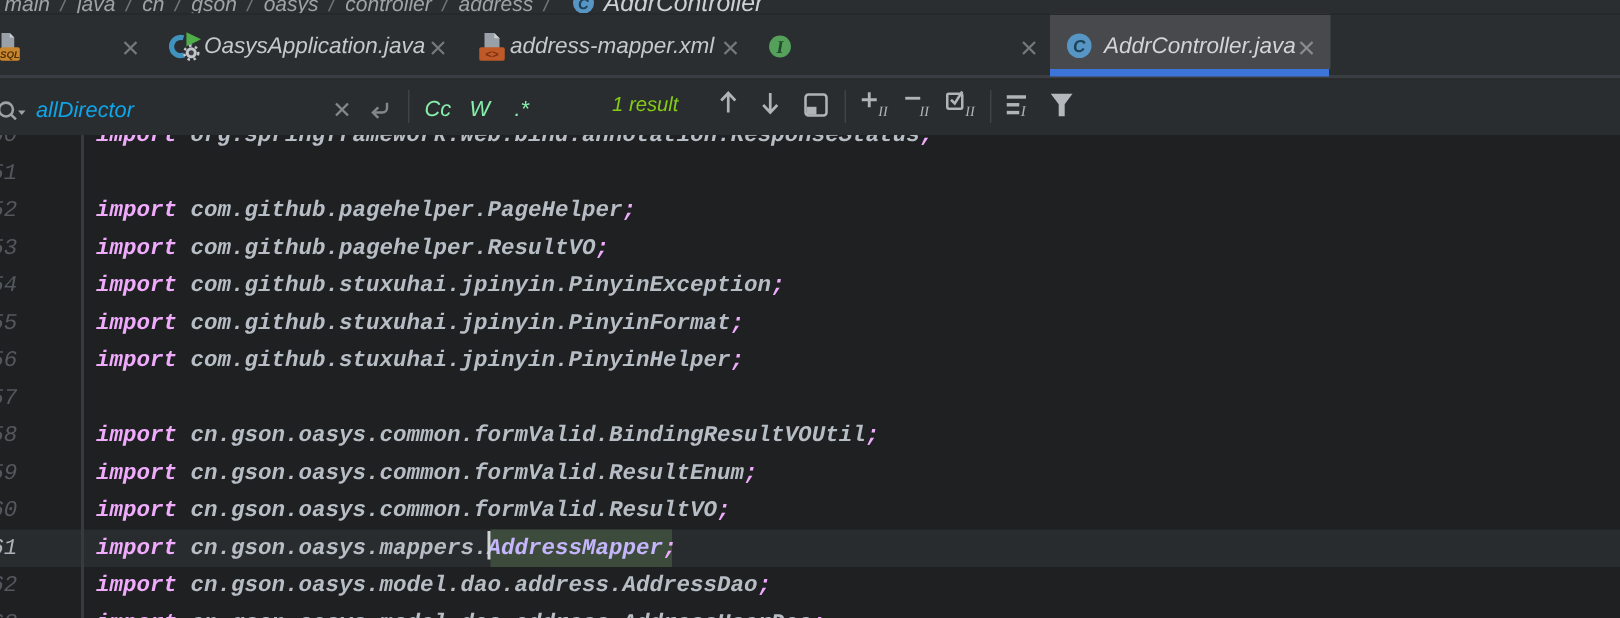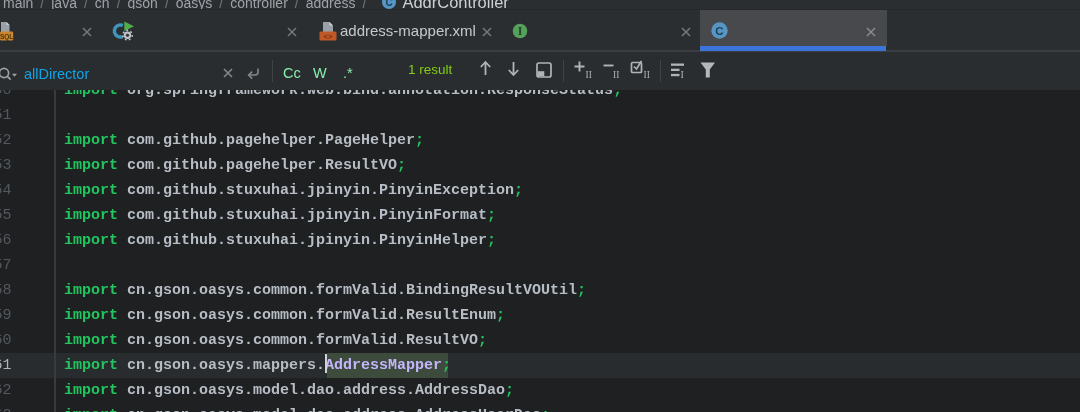--- a/index.html
+++ b/index.html
@@ -1,15 +1,15 @@
 <!DOCTYPE html>
 <html><head><meta charset="utf-8">
 <style>
   html,body{margin:0;padding:0;background:#1e2022;}
-  #root{position:relative;width:1080px;height:412px;overflow:hidden;background:#1e2022;font-family:"Liberation Sans",sans-serif;}
+  #root{position:relative;width:1080px;height:412px;overflow:hidden;background:#1e2022;font-family:"Liberation Sans",sans-serif;font-style:italic;}
   .abs{position:absolute;}
   
   #crumb{left:0;top:0;width:1080px;height:9px;background:#2b2e31;overflow:hidden;}
   #crumbtxt{left:3px;top:-8px;font-size:14px;color:#9ea3a8;white-space:nowrap;line-height:20px;}
   .sep{color:#70757a;margin:0 7px;}
   .crumbcur{color:#ccd0d4;}
   
   #tabbar{left:0;top:9px;width:1080px;height:44px;background:#2b2e31;}
   #activetab{left:700px;top:0;width:187px;height:37px;background:#47494c;}
   #underline{left:700px;top:36.5px;width:186px;height:5.5px;background:#3d74d9;}
@@ -19,21 +19,21 @@
   .fdim{color:#86efac;font-size:14.5px;}
   .fdiv{width:1px;height:22px;background:#3f4347;top:7px;}
   
   #editor{left:0;top:90px;width:1080px;height:322px;background:#1e2022;overflow:hidden;}
   #caretrow{left:0;top:263px;width:1080px;height:25px;background:#292c2e;}
   #greenbox{left:327px;top:263px;width:120.5px;height:25px;background:#3d4b3c;}
   #gutline{left:54px;top:0;width:2px;height:322px;background:#383b3e;}
   pre{margin:0;font-family:"Liberation Mono",monospace;font-size:15px;line-height:25px;}
   #nums{left:-29.5px;top:-12px;width:41px;text-align:right;color:#53585e;}
   #code{left:64px;top:-12px;font-weight:bold;}
-  .kw{color:#22c55e;text-align:center;}
+  .kw{color:#f0abfc;text-align:center;}
   .tx{color:#b7bdc4;}
   .cur{color:#c4b5fd;}
   #caret{left:325px;top:264px;width:2.4px;height:18.5px;background:#ced3d6;}
   .numcur{color:#aeb3b9;}
 </style></head>
 <body>
 <div id="root">
 
   <div class="abs" id="crumb">
     <div class="abs" id="crumbtxt">main<span class="sep">/</span>java<span class="sep">/</span>cn<span class="sep">/</span>gson<span class="sep">/</span>oasys<span class="sep">/</span>controller<span class="sep">/</span>address<span class="sep">/</span><span style="display:inline-block;width:29px;"></span><span class="crumbcur" style="font-size:16.5px;">AddrController</span></div>
@@ -60,20 +60,21 @@
       </svg>
 
     <svg class="abs" style="left:112px;top:12px;" width="23" height="21" viewBox="0 0 23 21">
       <circle cx="8.5" cy="10" r="6.1" fill="none" stroke="#3f93bc" stroke-width="3.5" stroke-dasharray="32 6.3" transform="rotate(-15 8.5 10)"></circle>
       <polygon points="12.3,0.5 22,5.2 12.3,10" fill="#50ae49"></polygon>
       <circle cx="15.5" cy="14.2" r="5.3" fill="#2b2e31"></circle>
       <circle cx="15.5" cy="14.2" r="4.7" fill="none" stroke="#c3c7cb" stroke-width="1.6" stroke-dasharray="1.7 2.4"></circle>
       <circle cx="15.5" cy="14.2" r="3.7" fill="#c3c7cb"></circle>
       <circle cx="15.5" cy="14.2" r="1.7" fill="#3a3d40"></circle>
     </svg>
+    <div class="abs tablabel" style="left:136px;">OasysApplication.java</div>
     <svg class="abs" style="left:287px;top:18px;" width="10" height="10">
         <path d="M1,1 L9,9 M9,1 L1,9" stroke="#75797d" stroke-width="1.5"></path>
       </svg>
 
     <svg class="abs" style="left:319px;top:13px;" width="18" height="19" viewBox="0 0 18 19">
       <path d="M4,0 h6.5 l3.5,3.5 V11 H4 Z" fill="#99a0a7"></path>
       <path d="M10.5,0 l3.5,3.5 H10.5 Z" fill="#c9ced2"></path>
       <rect x="0.5" y="9.5" width="17" height="9" rx="1.3" fill="#bf5a28"></rect>
       <text x="9" y="16.8" font-size="7.5" font-weight="bold" fill="#7c2d0e" text-anchor="middle" font-family="Liberation Mono">&lt;&gt;</text>
     </svg>
@@ -87,20 +88,21 @@
       <text x="8" y="12.3" font-size="12" font-weight="bold" fill="#20492a" text-anchor="middle" font-family="Liberation Serif">I</text>
     </svg>
     <svg class="abs" style="left:681px;top:18px;" width="10" height="10">
         <path d="M1,1 L9,9 M9,1 L1,9" stroke="#75797d" stroke-width="1.5"></path>
       </svg>
 
     <svg class="abs" style="left:711px;top:13px;" width="17" height="17" viewBox="0 0 17 17">
       <circle cx="8.5" cy="8.5" r="8.2" fill="#5796c4"></circle>
       <text x="8.5" y="12.7" font-size="11.5" font-weight="bold" fill="#1d4156" text-anchor="middle" font-family="Liberation Sans">C</text>
     </svg>
+    <div class="abs tablabel" style="left:736px;color:#d2d5d8;">AddrController.java</div>
     <svg class="abs" style="left:866px;top:18px;" width="10" height="10">
         <path d="M1,1 L9,9 M9,1 L1,9" stroke="#888c90" stroke-width="1.5"></path>
       </svg>
   </div>
 
   <div class="abs" id="findbar">
     <svg class="abs" style="left:-2px;top:12px;" width="24" height="18">
       <circle cx="6" cy="8" r="4.6" fill="none" stroke="#9ea2a6" stroke-width="1.7"></circle>
       <line x1="9.4" y1="11.4" x2="12.6" y2="14.6" stroke="#9ea2a6" stroke-width="1.7"></line>
       <polygon points="14,8.7 19,8.7 16.5,11.7" fill="#9ea2a6"></polygon>

